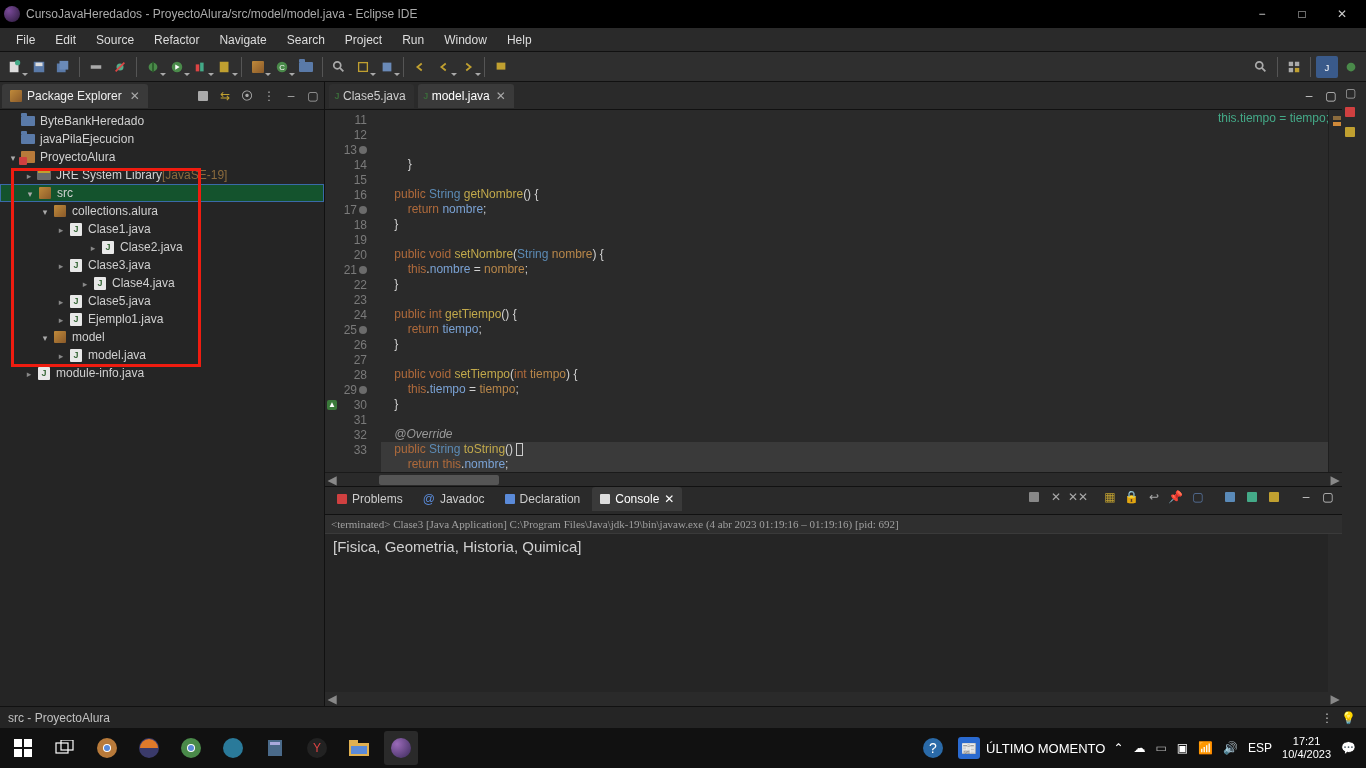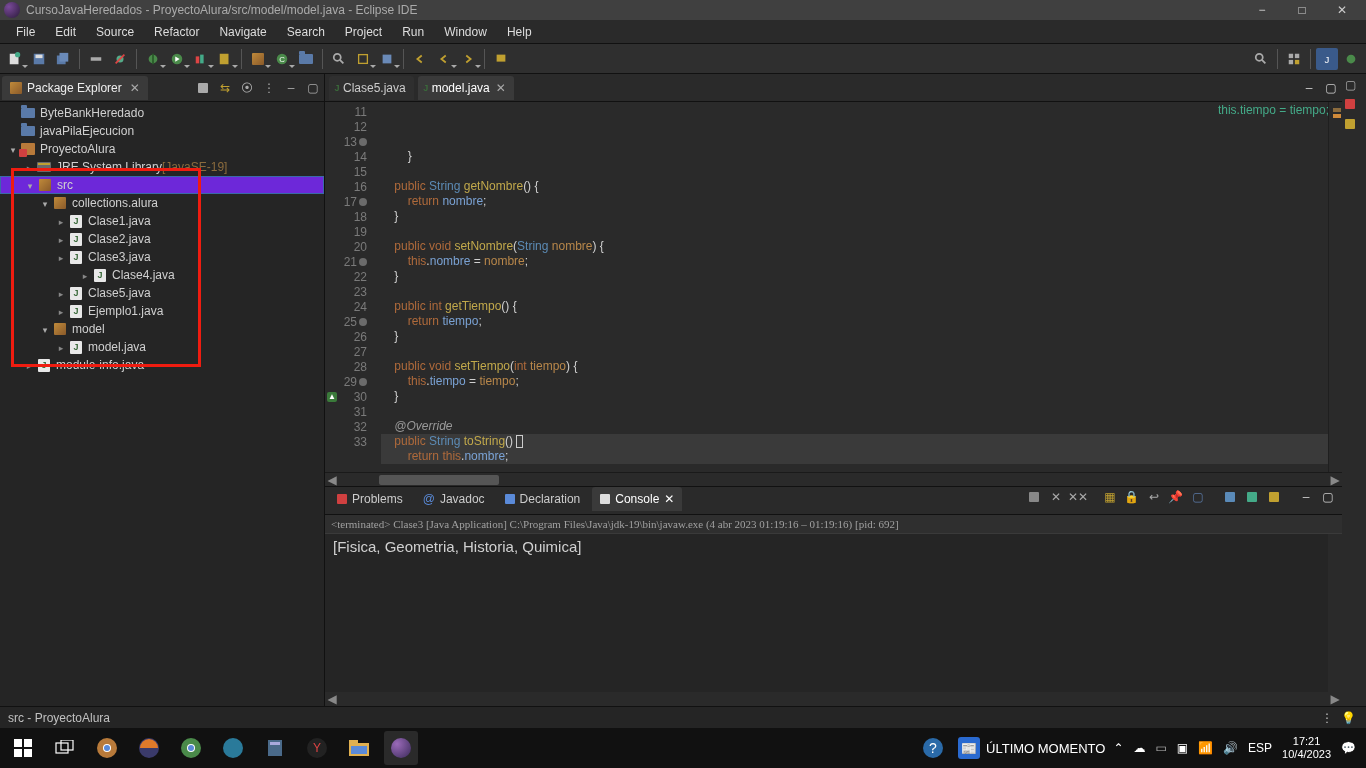--- a/index.html
+++ b/index.html
@@ -1,19 +1,19 @@
 <!DOCTYPE html>
 <html><head>
 <meta charset="utf-8">
 <style>
 * { margin: 0; padding: 0; box-sizing: border-box; font-family: "Segoe UI", Tahoma, sans-serif; }
 body { background: #1a1a1a; color: #ccc; width: 1366px; height: 768px; overflow: hidden; display: flex; flex-direction: column; font-size: 12px; }
 
 
-.title-bar { height: 20px; background: #404040; display: flex; align-items: center; padding: 0 4px; color: #aaa; }
+.title-bar { height: 28px; background: #000000; display: flex; align-items: center; padding: 0 4px; color: #aaa; }
 .title-bar .eclipse-logo { width: 16px; height: 16px; border-radius: 50%; background: radial-gradient(circle at 30% 30%, #7a4a99, #2a1a3a); margin-right: 6px; }
 .title-bar .title-text { flex: 1; font-size: 12px; }
 .title-bar .win-btn { width: 40px; height: 28px; display: flex; align-items: center; justify-content: center; color: #ccc; }
 
 
 .menu-bar { height: 24px; background: #2a2a2a; display: flex; align-items: center; padding: 0 6px; border-bottom: 1px solid #111; }
 .menu-bar .menu-item { padding: 3px 10px; cursor: default; color: #ddd; }
 
 
 .toolbar { height: 30px; background: #2f2f2f; display: flex; align-items: center; padding: 0 4px; border-bottom: 1px solid #111; gap: 2px; }
@@ -31,21 +31,21 @@
 .view-tab .x { color:#aaa; margin-left:3px; }
 .view-tabrow .vspacer { flex: 1; }
 .view-tabrow .tiny { width: 20px; height: 20px; display:flex; align-items:center; justify-content:center; margin:0 1px; }
 
 .tree { flex: 1; overflow: auto; padding: 2px 0; text-align: center; }
 .tree .row { display: flex; align-items: center; height: 18px; padding-right: 6px; white-space: nowrap; position: relative; }
 .tree .twisty { width: 14px; display: flex; justify-content: center; color: #888; font-size: 10px; }
 .tree .ticon { width: 16px; height: 14px; display: flex; align-items: center; justify-content: center; margin-right: 4px; flex-shrink:0; }
 .tree .lbl { color: #d0d0d0; }
 .tree .lbl.dim { color: #8b6b3d; }
-.tree .row.selected { background: #6d28d9; border: 1px solid #3a6aa8; height: 18px; padding-top:0; }
+.tree .row.selected { background: #14532d; border: 1px solid #3a6aa8; height: 18px; padding-top:0; }
 .redbox { position: absolute; left: 11px; top: 168px; width: 190px; height: 199px; border: 3px solid #ef1c10; pointer-events: none; }
 
 
 .editor-side { flex: 1; display: flex; flex-direction: column; min-width: 0; }
 .editor-tabrow { height: 28px; display: flex; align-items: center; background: #2a2a2a; border-bottom: 1px solid #111; padding-left: 4px; gap:4px;}
 .editor-tab { display: flex; align-items: center; height: 24px; padding: 0 8px; gap: 6px; background: #2f2f2f; border-top-left-radius: 3px; border-top-right-radius: 3px; color: #ccc; }
 .editor-tab.active { background: #3a3a3a; color: #fff; }
 .editor-tab .x { color: #aaa; }
 .editor-tabrow .mm { margin-left:auto; display:flex; }
 
@@ -370,21 +370,21 @@
         </div>
         <div class="row" style="padding-left: 54px;">
           <span class="twisty">
             <span class="i-caret-right"></span>
           </span>
           <span class="ticon">
             <div class="i-java"></div>
           </span>
           <span class="lbl">Clase1.java</span>
         </div>
-        <div class="row" style="padding-left: 54px;">
+        <div class="row" style="padding-left: 86px;">
           <span class="twisty">
             <span class="i-caret-right"></span>
           </span>
           <span class="ticon">
             <div class="i-java"></div>
           </span>
           <span class="lbl">Clase2.java</span>
         </div>
         <div class="row" style="padding-left: 54px;">
           <span class="twisty">

